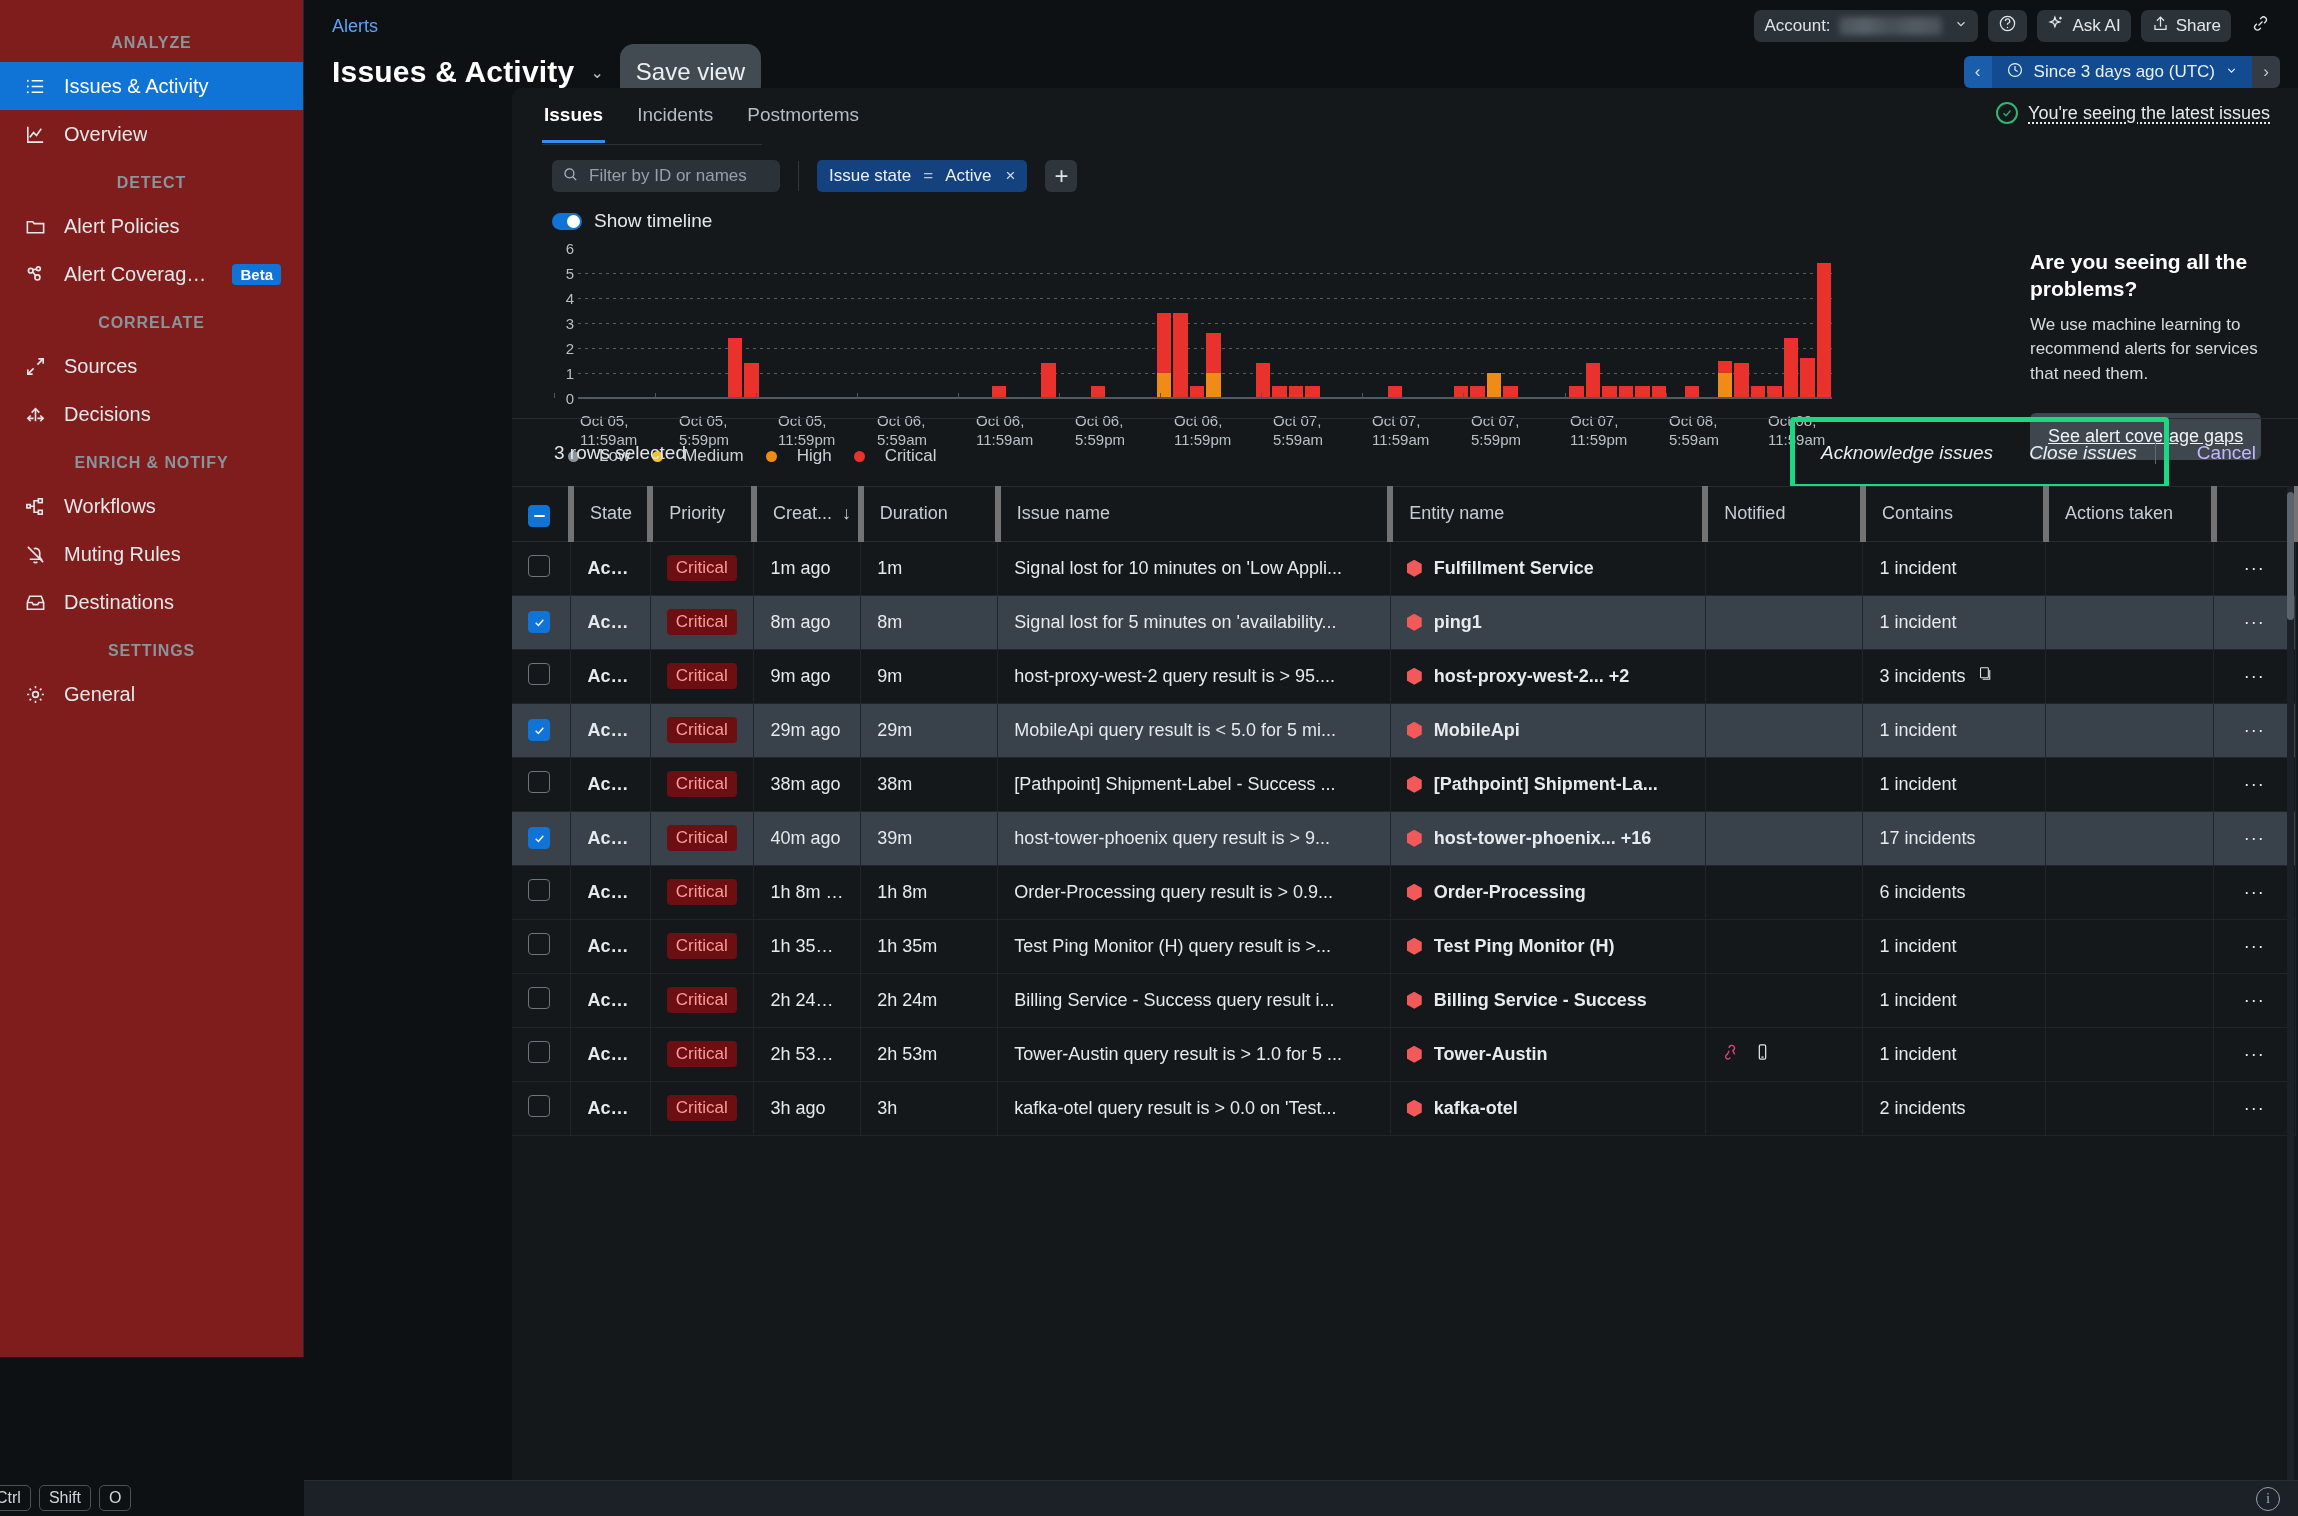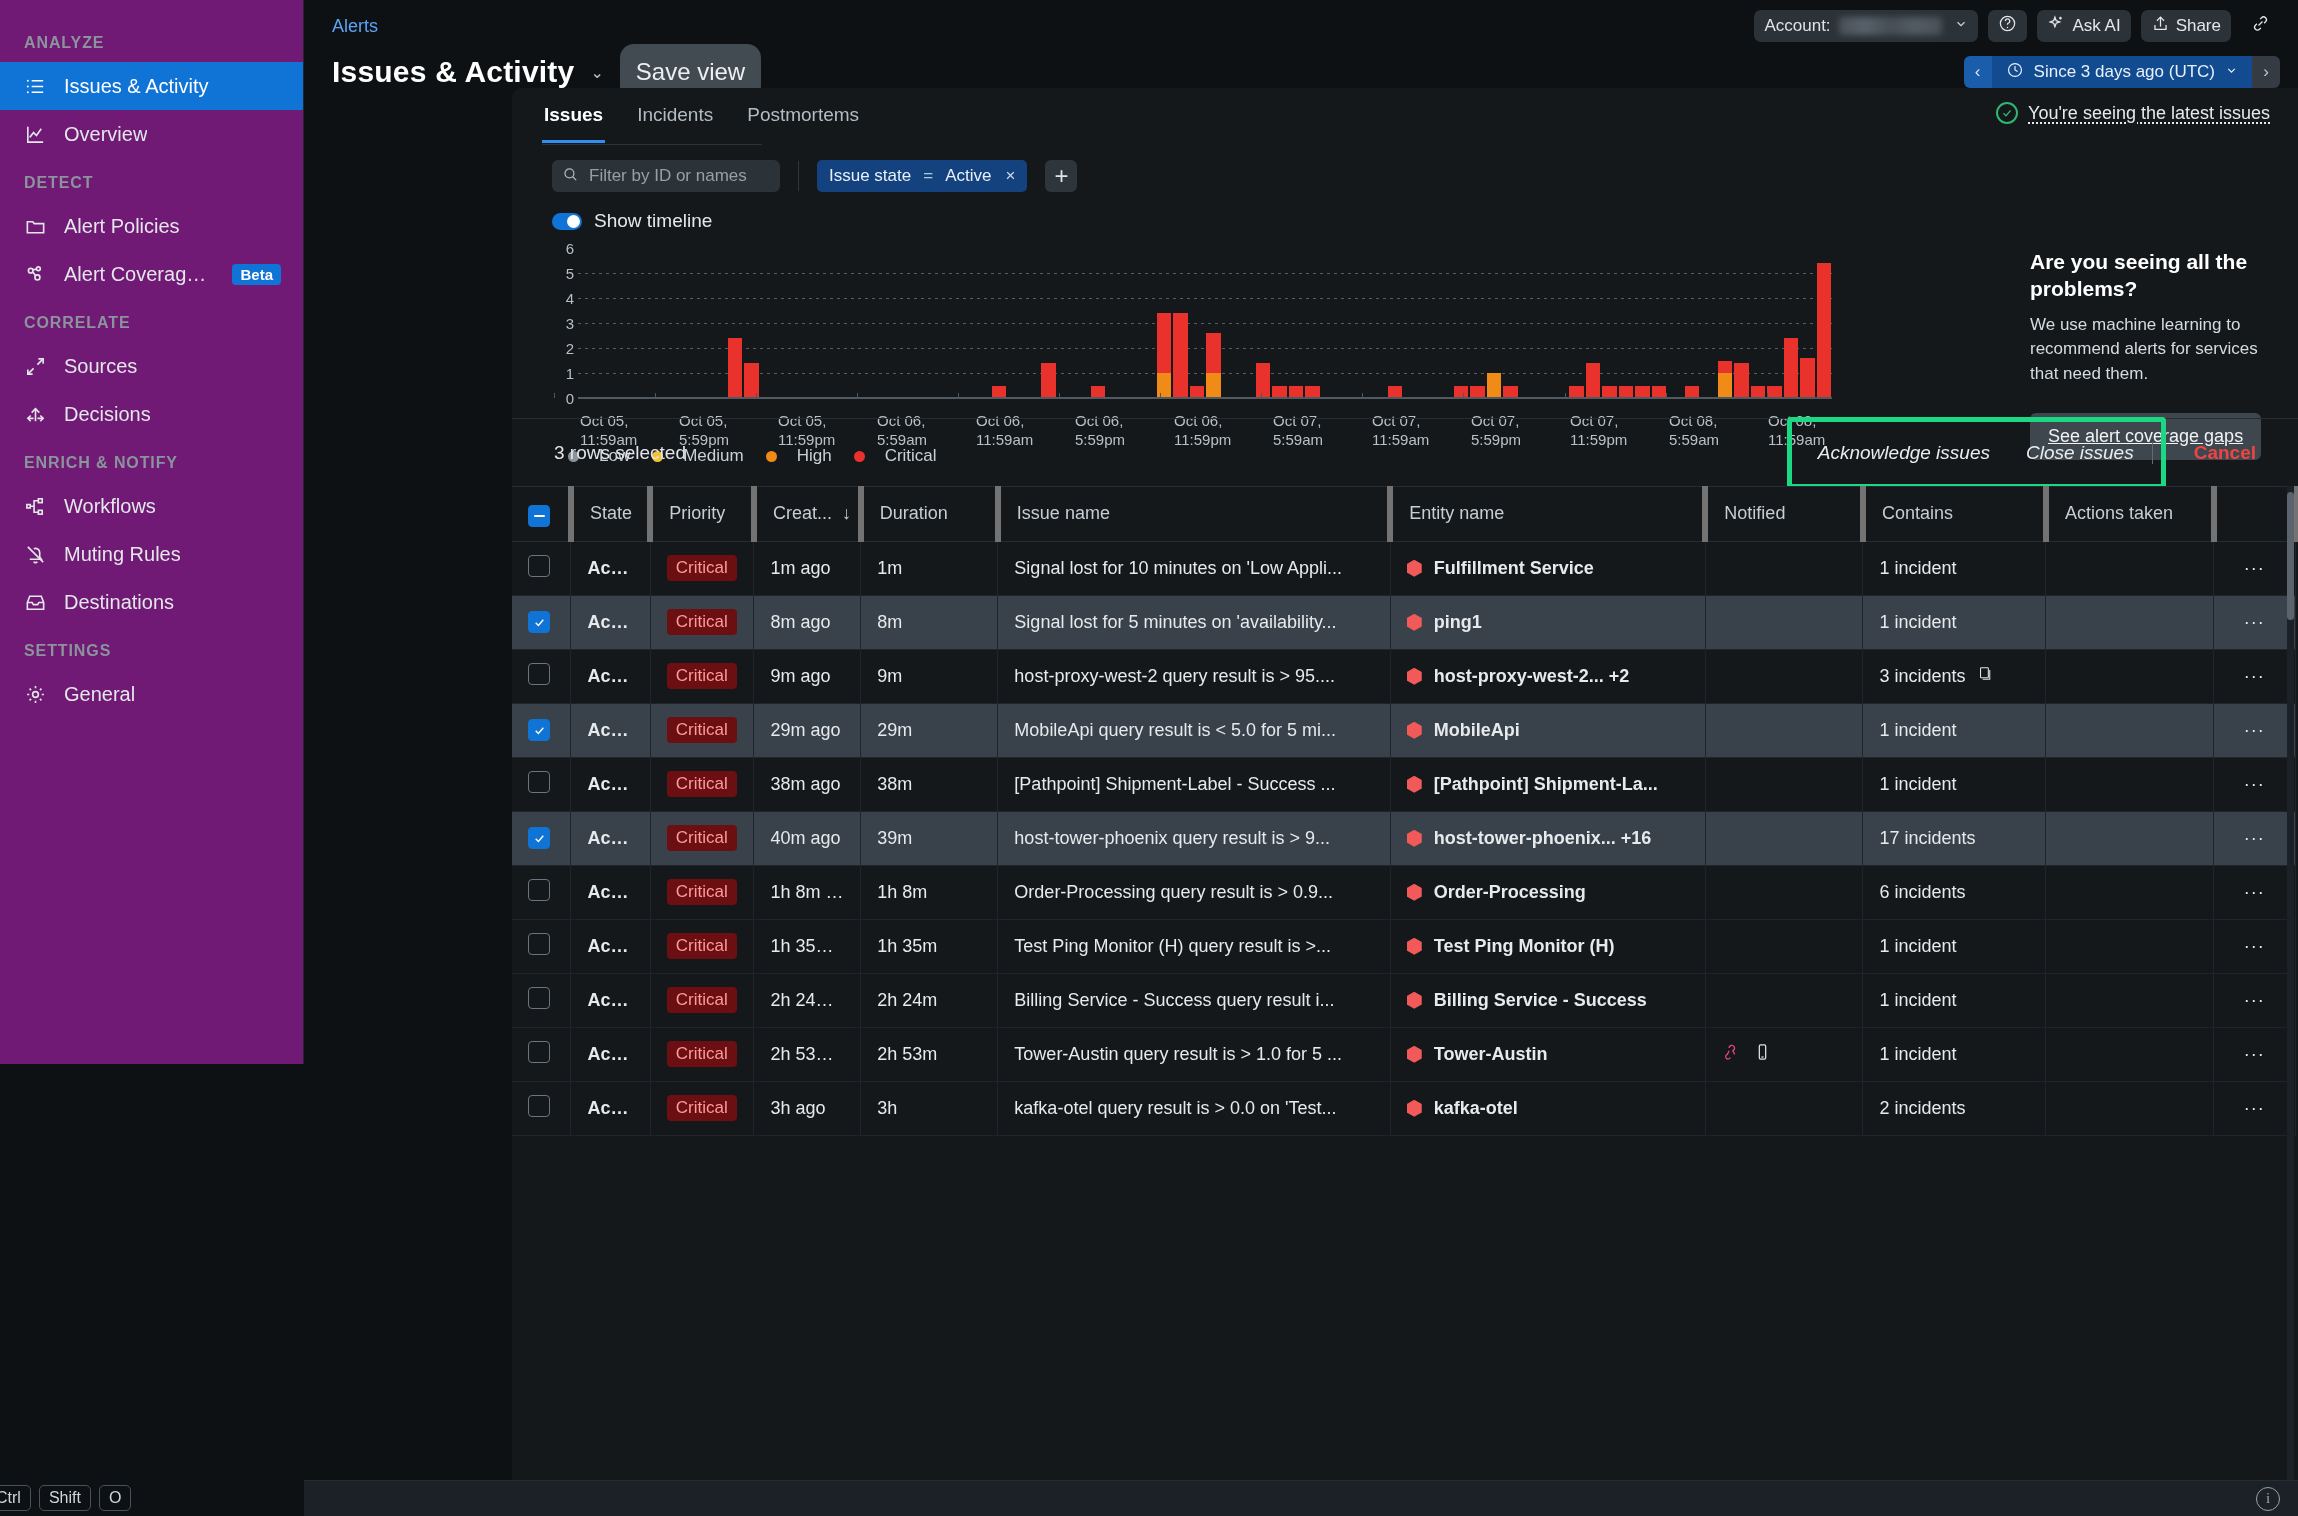--- a/index.html
+++ b/index.html
@@ -7,26 +7,27 @@
     width: 2298px; height: 1516px;
     background: #0e1114;
     font-family: "Liberation Sans", sans-serif;
     color: #e6e9ec;
     overflow: hidden;
   }
   .app { position: relative; width: 2298px; height: 1516px; display: flex; }
 
   
   .sidebar {
-    width: 304px; height: 1064px;
-    background: #701a75;
+    width: 304px; height: 1357px;
+    background: #7f1d1d;
     border-right: 1px solid #22282d;
     padding-top: 18px;
     flex: 0 0 304px;
     position: relative;
+    text-align: center;
   }
   .side-group {
     font-size: 16px; letter-spacing: .9px; color: #8b949c;
     padding: 16px 24px 10px 24px; font-weight: 600;
   }
   .side-item {
     display: flex; align-items: center; gap: 16px;
     height: 48px; padding: 0 22px; cursor: pointer; color: #e3e7ea;
     font-size: 20px;
   }
@@ -193,22 +194,22 @@
   .green-box {
     border: 5px solid #1bd884; border-radius: 4px; padding: 14px 8px;
     display: flex; align-items: center; gap: 0;
   }
   .abtn {
     background: transparent; border: none; color: #e9edf0; font-size: 19px;
     padding: 6px 18px; cursor: pointer; font-family: inherit; white-space: nowrap; font-style: italic;
   }
   .abtn-sep { width: 1px; height: 22px; background: #616a72; }
   .cancel-btn {
-    background: transparent; border: none; color: #ef4444; font-size: 19px;
-    padding: 6px 16px; cursor: pointer; font-family: inherit; margin-left: 12px; font-weight: bold;
+    background: transparent; border: none; color: #c4b5fd; font-size: 19px;
+    padding: 6px 16px; cursor: pointer; font-family: inherit; margin-left: 12px;
   }
 
   
   .table-wrap {
     position: absolute; left: 0; right: 0; top: 398px; bottom: 0; overflow: hidden;
   }
   table.issues { width: 100%; border-collapse: collapse; table-layout: fixed; }
   table.issues th {
     text-align: left; font-weight: 400; font-size: 18px; color: #c6cdd3;
     padding: 14px 16px; border: 1px solid #262c32; border-left: none; border-right: 6px solid #737373;

